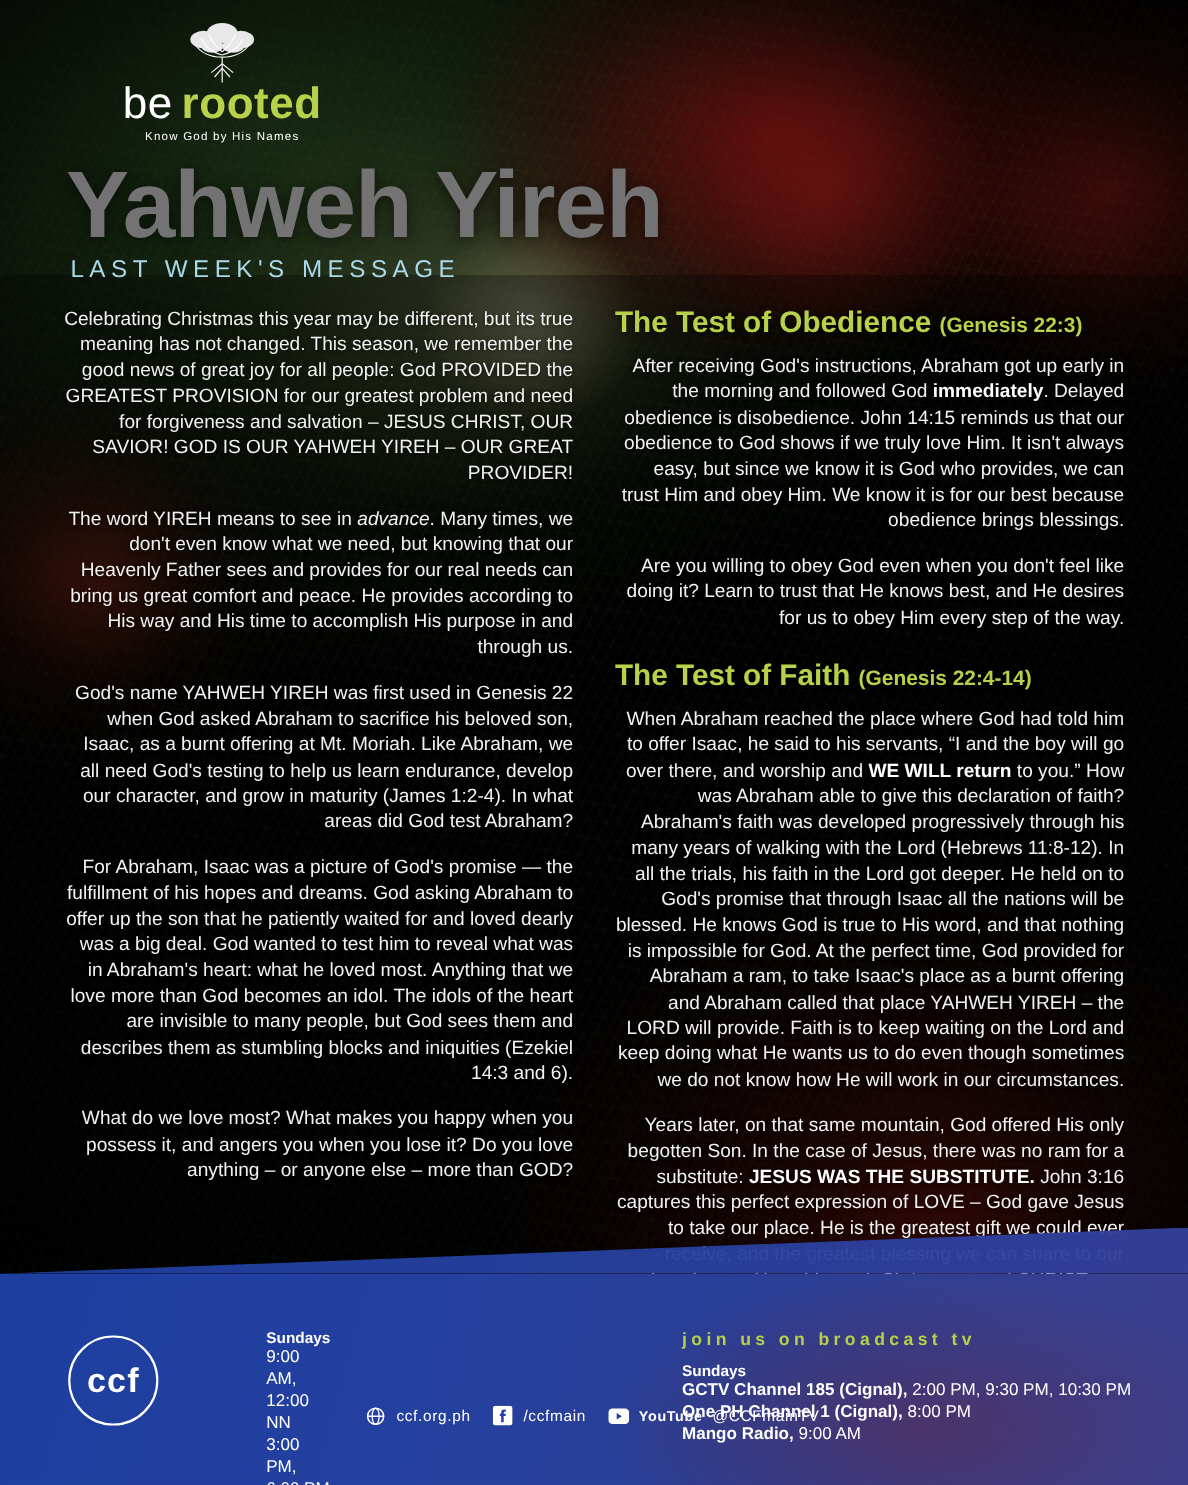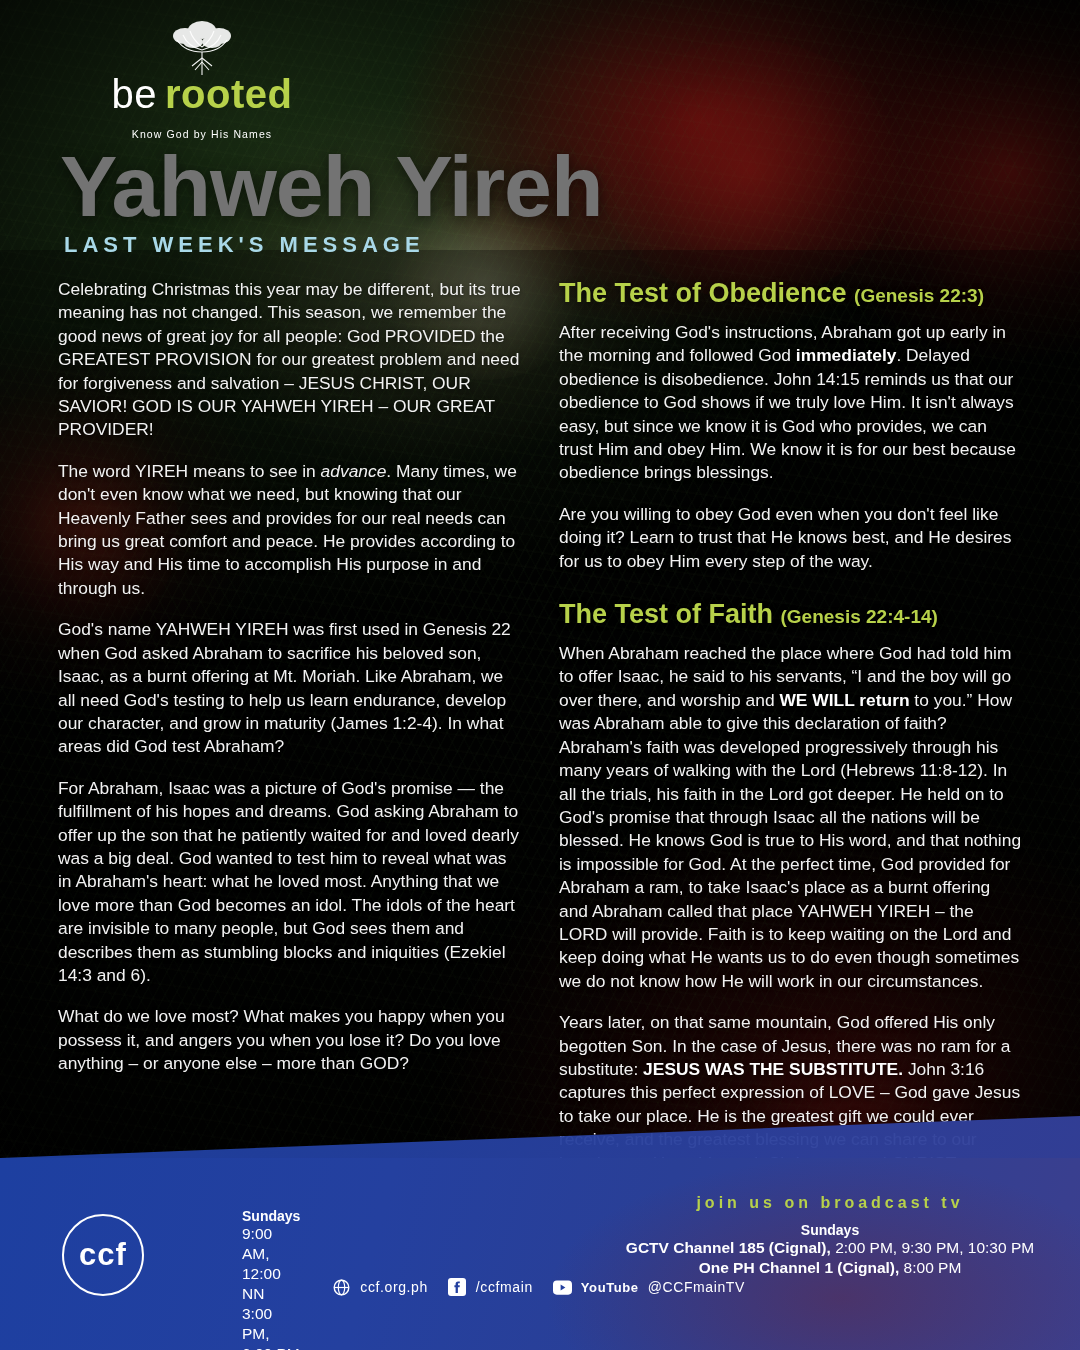--- a/index.html
+++ b/index.html
@@ -84,41 +84,41 @@
   }
   .logo-rooted {
     color: #b7d14a;
     font-weight: 700;
     margin-left: 8px;
   }
   .logo-tag {
     font-size: 10.5px;
     letter-spacing: 1.1px;
     color: #ffffff;
-    margin-top: 12px;
+    margin-top: 2px;
   }
   
   .title {
     position: absolute;
     left: 60px;
     top: 140px;
     font-size: 86px;
     line-height: 92px;
     font-weight: 700;
     color: #737373;
     letter-spacing: -1px;
     text-shadow: 0 2px 14px rgba(0,0,0,.55);
   }
   .subtitle {
     position: absolute;
     left: 64px;
     top: 232px;
     font-size: 22px;
     letter-spacing: 5px;
-    font-weight: 700;
+    font-weight: 400;
     color: #a9d9e8;
   }
   
   .cols {
     position: absolute;
     top: 278px;
     left: 0;
     width: 1080px;
     display: flex;
     gap: 38px;
@@ -127,20 +127,21 @@
   }
   .col {
     width: 466px;
   }
   .col p {
     margin: 0 0 18px 0;
     font-size: 17.4px;
     line-height: 23.4px;
     color: #f2f2f2;
     text-shadow: 0 1px 4px rgba(0,0,0,.6);
+    text-align: right;
   }
   .col p:last-child { margin-bottom: 0; }
   .sec-head {
     margin: 26px 0 12px 0;
     font-size: 27px;
     font-weight: 700;
     color: #b7d14a;
     text-shadow: 0 1px 6px rgba(0,0,0,.6);
   }
   .sec-head .ref {
@@ -336,21 +337,22 @@
                   <path d="M8 4.3l5 3.2-5 3.2z" fill="#24409f"></path>
                 </svg>
             </span>
             <span class="yt-badge">YouTube</span>
             <span>@CCFmainTV</span>
           </div>
         </div>
       </div>
     </div>
 
-    <div class="foot-col" style="left:620px; top:36px; width:420px;text-align:center;">
+    <div class="foot-col" style="left:620px; top:52px; width:420px;">
       <div class="foot-head">join us on broadcast tv</div>
       <div class="foot-strong">Sundays</div>
       <div class="foot-line"><b>GCTV Channel 185 (Cignal),</b><span> 2:00 PM, 9:30 PM, 10:30 PM</span></div>
       <div class="foot-line"><b>One PH Channel 1 (Cignal),</b><span> 8:00 PM</span></div>
+      <div class="foot-line"><b>Mango Radio,</b><span> 9:00 AM</span></div>
     </div>
 
   </div>
 </div>
 
 </body></html>

